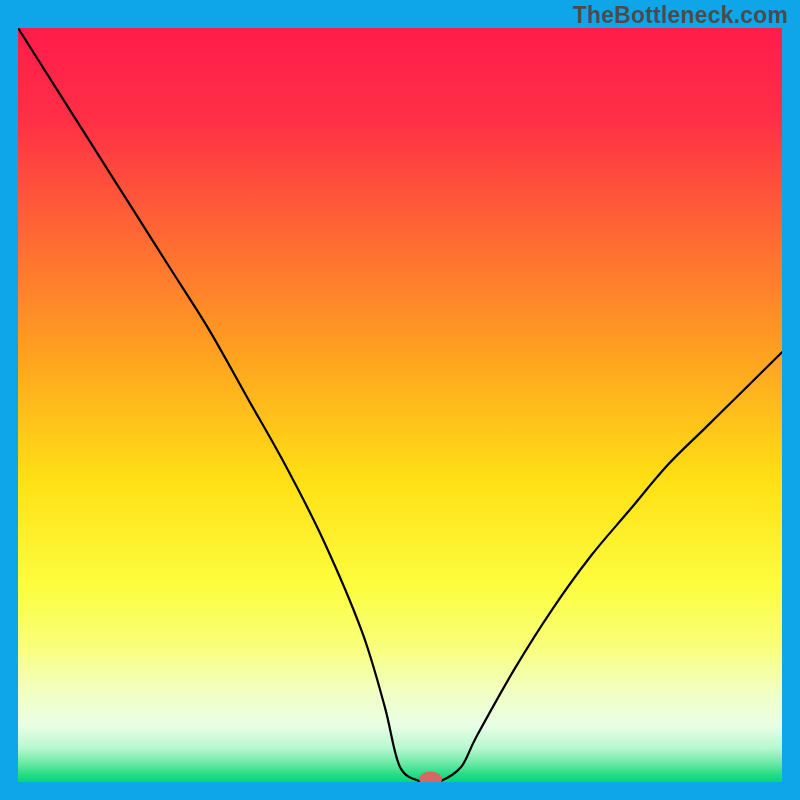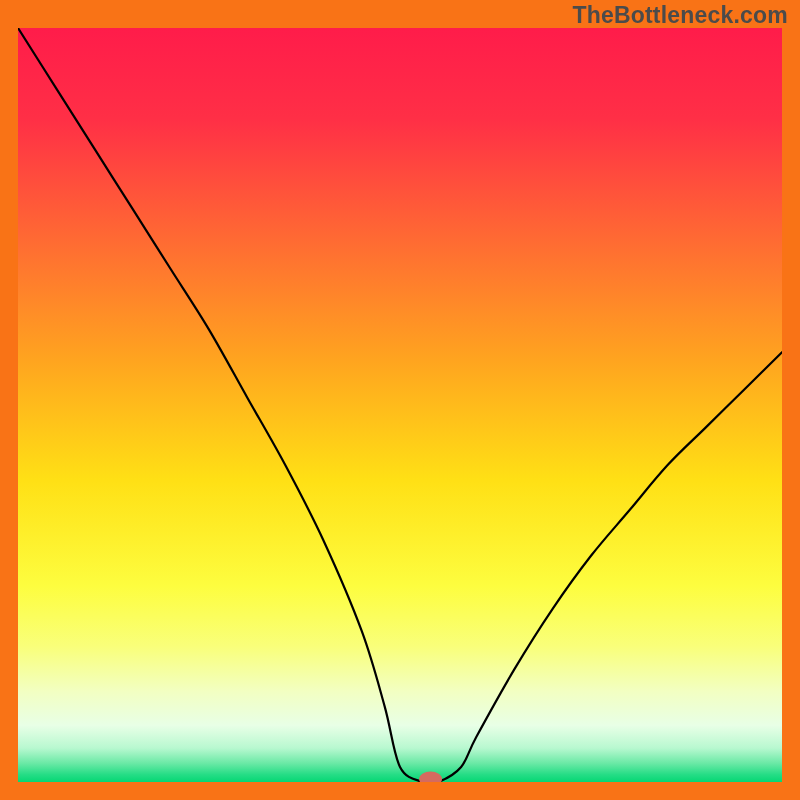--- a/index.html
+++ b/index.html
@@ -10,21 +10,21 @@
     background: #000;
     overflow: hidden;
     font-family: Arial, Helvetica, sans-serif;
   }
   .frame {
     position: absolute;
     left: 0;
     top: 0;
     width: 800px;
     height: 800px;
-    background: #f97316;
+    background: #0ea5e9;
   }
   .watermark {
     position: absolute;
     top: 2px;
     right: 12px;
     color: #4b4b4b;
     font-size: 23px;
     font-weight: 600;
     letter-spacing: 0.2px;
     z-index: 10;

